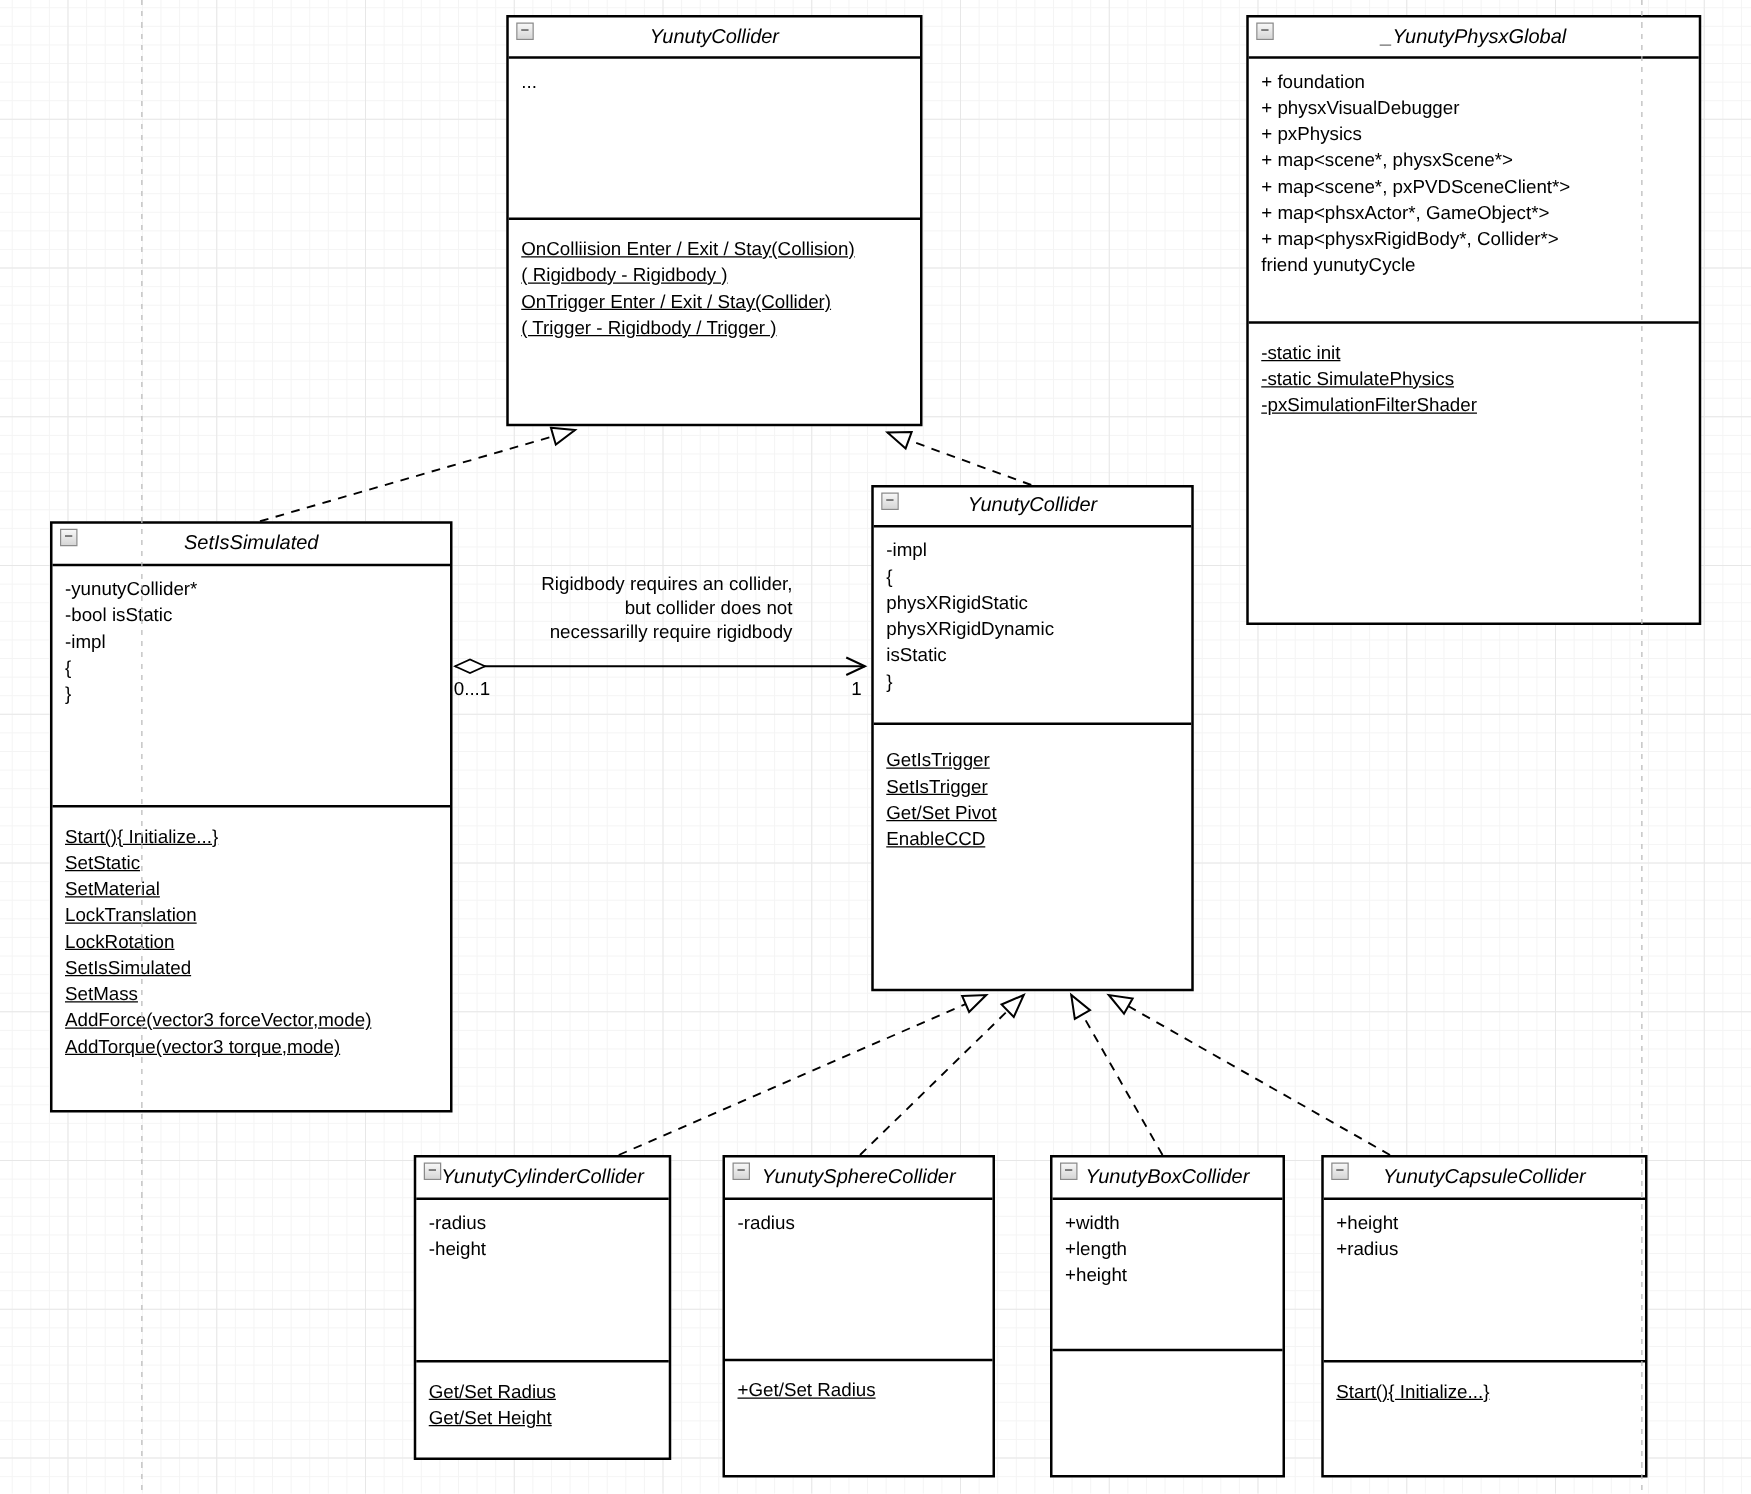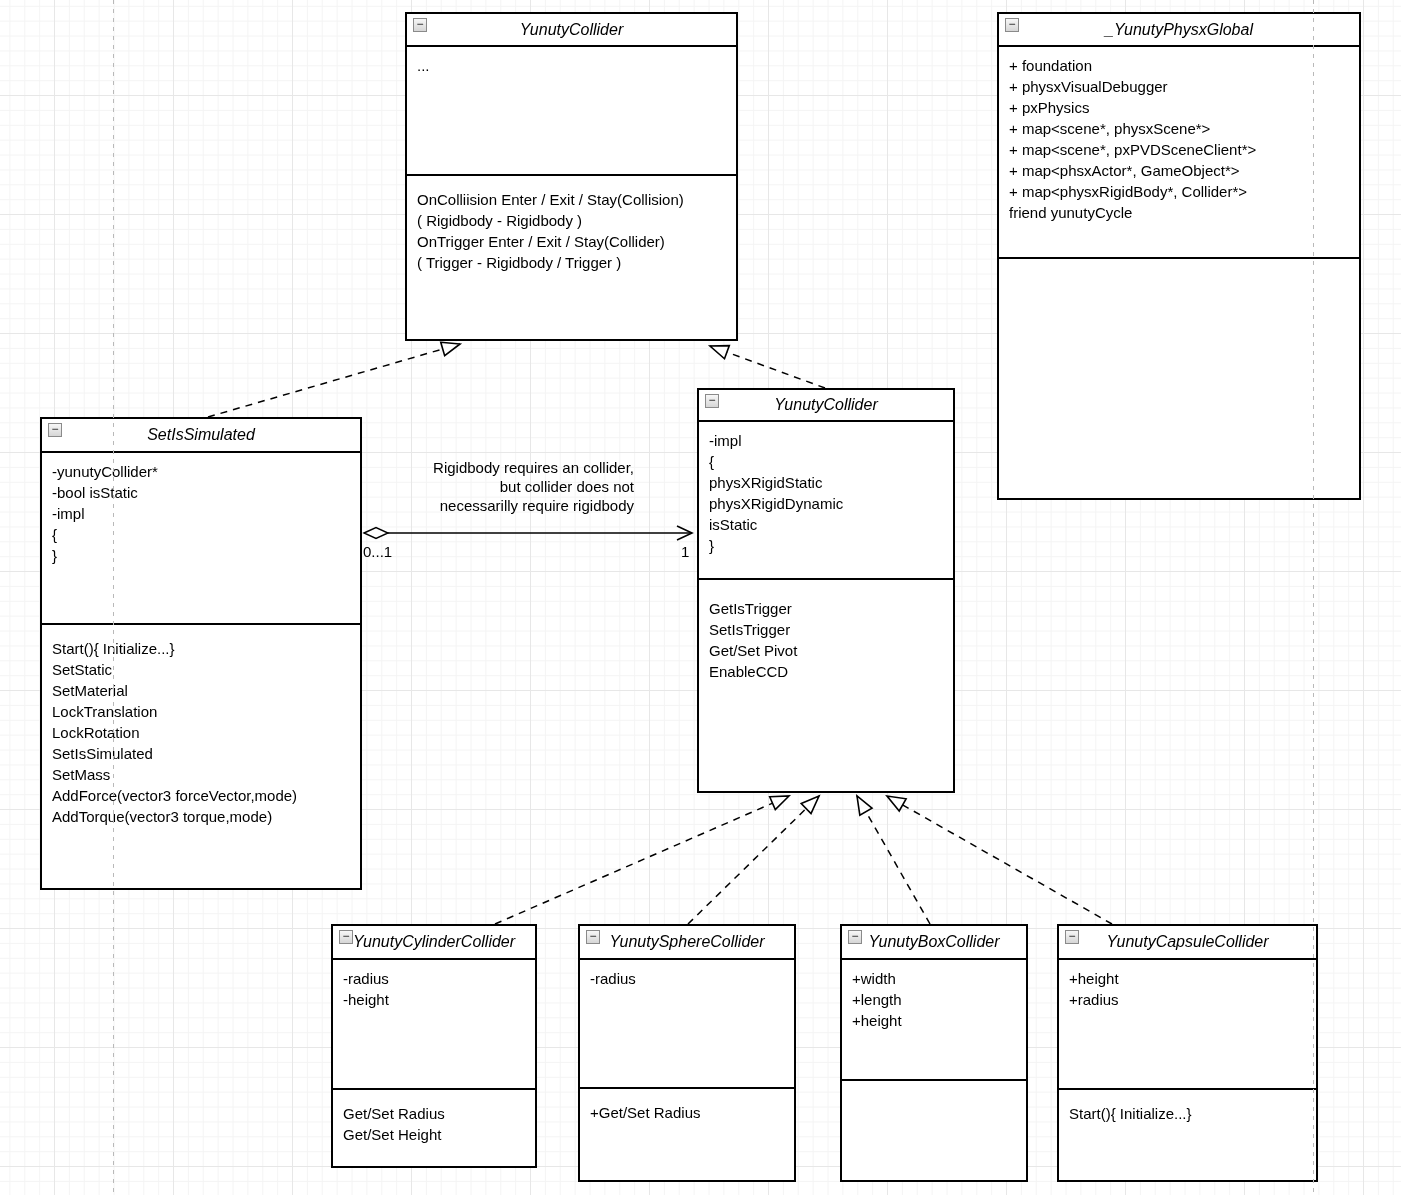--- a/index.html
+++ b/index.html
@@ -41,21 +41,21 @@
     width:14px;height:14px;box-sizing:border-box;
     border:1px solid #8a8a8a;
     background:linear-gradient(#f7f7f7,#d6d6d6);
     color:#222;font-size:12px;line-height:11px;text-align:center;
     cursor:pointer;
   }
   .uml-attrs,.uml-methods{
     box-sizing:border-box;overflow:hidden;
   }
   .uml-attrs{flex:0 0 auto;border-bottom:2px solid #000;padding:8px 10px 0 10px;}
-  .uml-methods{flex:1 1 auto;padding:13px 10px 0 10px;}
+  .uml-methods{flex:1 1 auto;padding:13px 10px 0 10px;text-decoration:underline;}
   .uml-line{font-size:15px;line-height:21px;white-space:pre;}
   .conn-svg{position:absolute;left:0;top:0;z-index:2;pointer-events:none;}
   .edge-note{
     position:absolute;z-index:2;text-align:right;
     font-size:15px;line-height:19px;white-space:nowrap;
   }
   .mult-label{position:absolute;z-index:2;font-size:15px;line-height:16px;}
 </style>
 </head>
 <body>
@@ -89,28 +89,33 @@
     <div class="uml-attrs" style="height:212px;">
       <div class="uml-line">+ foundation</div>
       <div class="uml-line">+ physxVisualDebugger</div>
       <div class="uml-line">+ pxPhysics</div>
       <div class="uml-line">+ map&lt;scene*, physxScene*&gt;</div>
       <div class="uml-line">+ map&lt;scene*, pxPVDSceneClient*&gt;</div>
       <div class="uml-line">+ map&lt;phsxActor*, GameObject*&gt;</div>
       <div class="uml-line">+ map&lt;physxRigidBody*, Collider*&gt;</div>
       <div class="uml-line">friend yunutyCycle</div>
     </div>
+    <div class="uml-methods">
+      <div class="uml-line">-static init</div>
+      <div class="uml-line">-static SimulatePhysics</div>
+      <div class="uml-line">-pxSimulationFilterShader</div>
+    </div>
   </div>
 
   <div class="uml-class" style="left:40px;top:417px;width:322px;height:473px;">
     <div class="uml-title" style="height:34px;">
       <span class="collapse">−</span>
       <span class="title-text">SetIsSimulated</span>
     </div>
-    <div class="uml-attrs" style="height:172px;">
+    <div class="uml-attrs" style="height:193px;">
       <div class="uml-line">-yunutyCollider*</div>
       <div class="uml-line">-bool isStatic</div>
       <div class="uml-line">-impl</div>
       <div class="uml-line">{</div>
       <div class="uml-line">}</div>
     </div>
     <div class="uml-methods">
       <div class="uml-line">Start(){ Initialize...}</div>
       <div class="uml-line">SetStatic</div>
       <div class="uml-line">SetMaterial</div>

